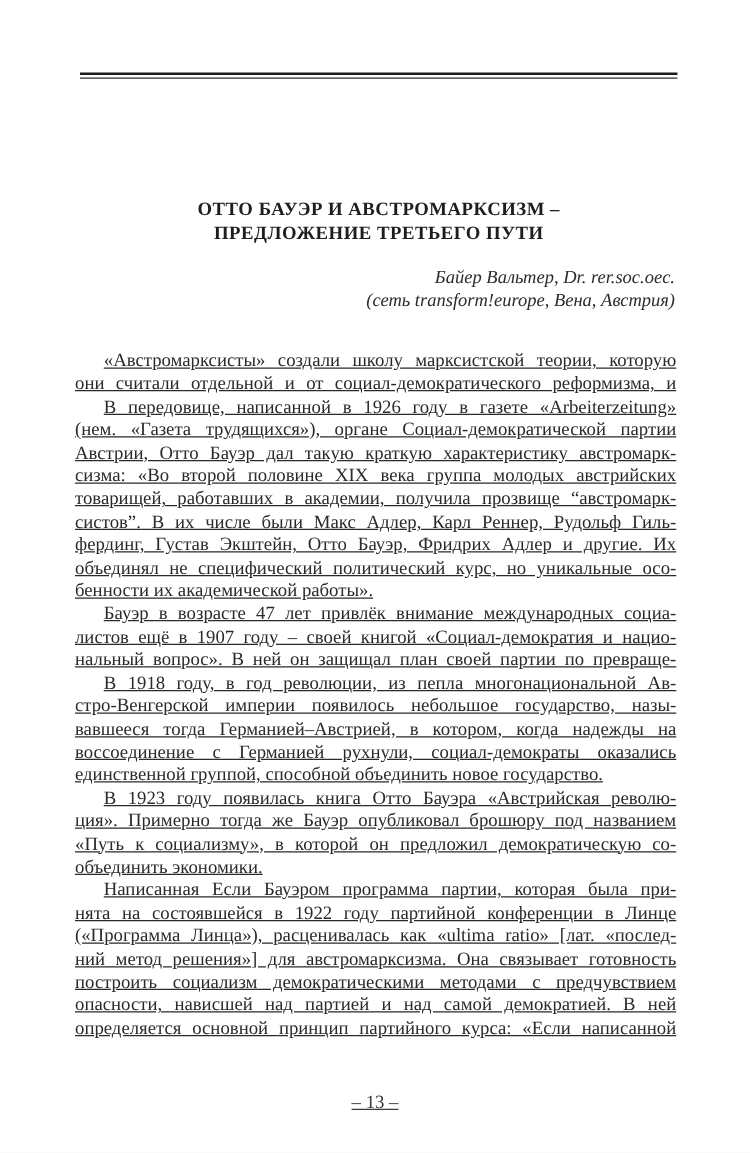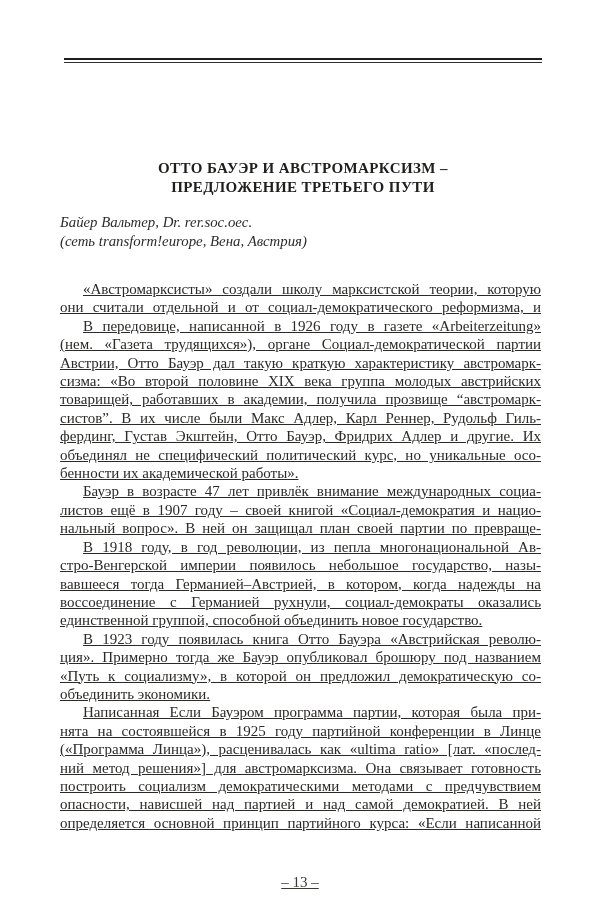--- a/index.html
+++ b/index.html
@@ -36,21 +36,21 @@
     line-height: 18.5px;
     letter-spacing: 0.4px;
     color: #1f1e1c;
   }
   .title .tline { display: block; }
   .author {
     position: absolute;
     top: 213px;
     left: 60px;
     width: 480px;
-    text-align: left;
+    text-align: right;
     font-style: italic;
     font-size: 14.8px;
     line-height: 18.8px;
     color: #2d2c2a;
   }
   .author .aline { display: block; }
   .bodytext {
     position: absolute;
     top: 280px;
     left: 60px;
@@ -122,21 +122,21 @@
     <div class="ln">вавшееся тогда Германией–Австрией, в котором, когда надежды на</div>
     <div class="ln">воссоединение с Германией рухнули, социал-демократы оказались</div>
     <div class="ln ll">единственной группой, способной объединить новое государство.</div>
 
     <div class="ln fl">В 1923 году появилась книга Отто Бауэра «Австрийская револю-</div>
     <div class="ln">ция». Примерно тогда же Бауэр опубликовал брошюру под названием</div>
     <div class="ln">«Путь к социализму», в которой он предложил демократическую со-</div>
     <div class="ln ll">объединить экономики.</div>
 
     <div class="ln fl">Написанная Если Бауэром программа партии, которая была при-</div>
-    <div class="ln">нята на состоявшейся в 1925 году партийной конференции в Линце</div>
+    <div class="ln">нята на состоявшейся в 1922 году партийной конференции в Линце</div>
     <div class="ln">(«Программа Линца»), расценивалась как «ultima ratio» [лат. «послед-</div>
     <div class="ln">ний метод решения»] для австромарксизма. Она связывает готовность</div>
     <div class="ln">построить социализм демократическими методами с предчувствием</div>
     <div class="ln">опасности, нависшей над партией и над самой демократией. В ней</div>
     <div class="ln">определяется основной принцип партийного курса: «Если написанной</div>
   </div>
 
   <div class="pagenum">– 13 –</div>
 
 </div>

